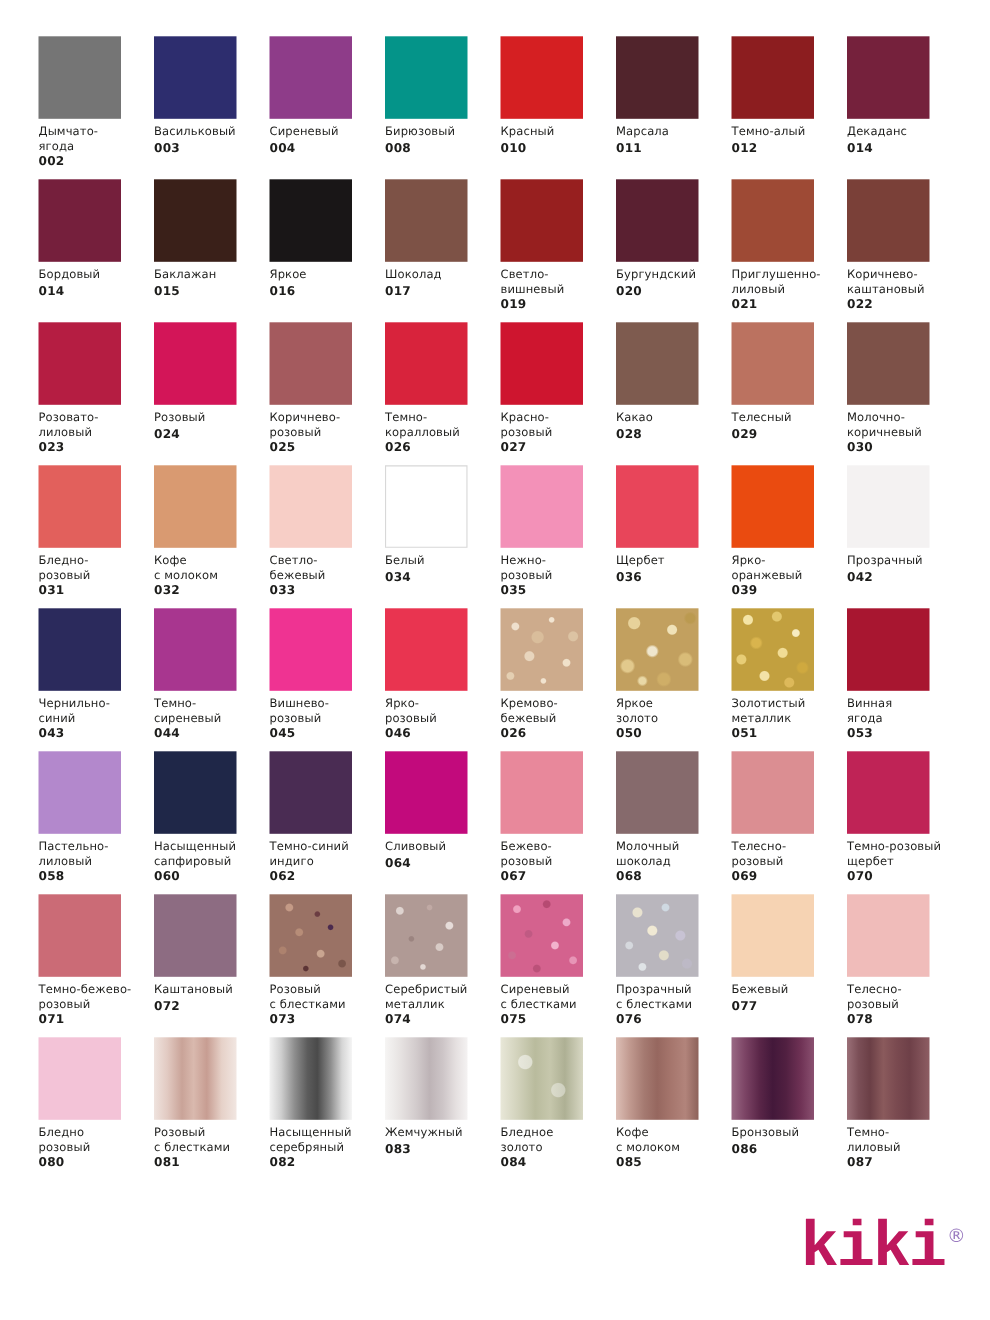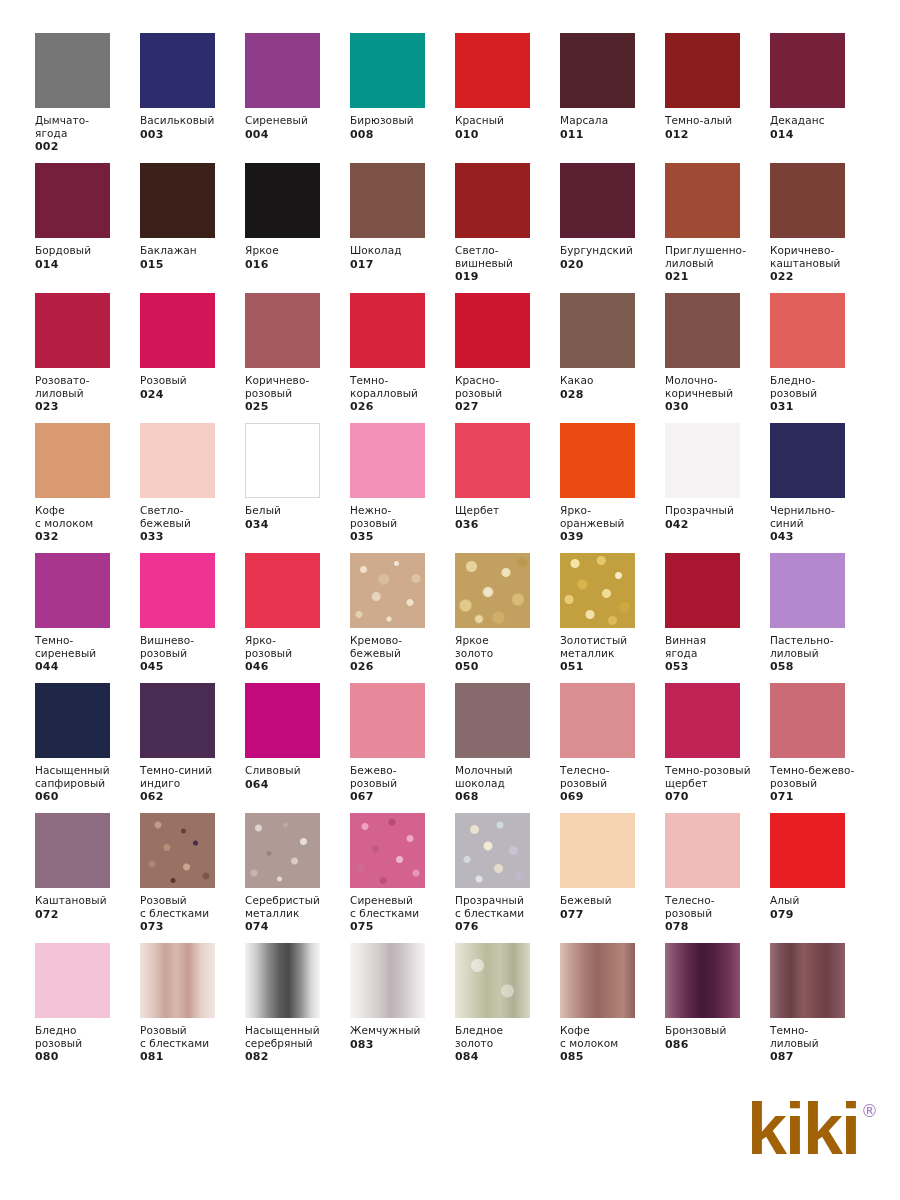--- a/index.html
+++ b/index.html
@@ -55,24 +55,24 @@
     letter-spacing: 0.2px;
   }
   #brand {
     position: absolute;
     right: 22px;
     bottom: 38px;
     display: flex;
     align-items: flex-start;
   }
   #brand-word {
-    font-family: Liberation Sans, sans-serif;
-    font-size: 72px;
+    font-family: Liberation Mono, monospace;
+    font-size: 58px;
     font-weight: bold;
-    color: #a16207;
+    color: #be185d;
     line-height: 0.9;
     letter-spacing: -2px;
   }
   #brand-reg {
     font-size: 17px;
     color: #9b7cc0;
     margin-top: 6px;
     margin-left: 2px;
     line-height: 1;
   }
@@ -193,20 +193,25 @@
       <div class="label">Красно-
 розовый</div>
       <div class="code">027</div>
     </div>
     <div class="swatch-cell">
       <div class="chip" style="background: rgb(126, 91, 79);"></div>
       <div class="label">Какао</div>
       <div class="code">028</div>
     </div>
     <div class="swatch-cell">
+      <div class="chip" style="background: rgb(187, 114, 96);"></div>
+      <div class="label">Телесный</div>
+      <div class="code">029</div>
+    </div>
+    <div class="swatch-cell">
       <div class="chip" style="background: rgb(125, 81, 72);"></div>
       <div class="label">Молочно-
 коричневый</div>
       <div class="code">030</div>
     </div>
     <div class="swatch-cell">
       <div class="chip" style="background: rgb(226, 96, 92);"></div>
       <div class="label">Бледно-
 розовый</div>
       <div class="code">031</div>
@@ -383,25 +388,20 @@
     <div class="swatch-cell">
       <div class="chip" style="background: rgb(246, 211, 179);"></div>
       <div class="label">Бежевый</div>
       <div class="code">077</div>
     </div>
     <div class="swatch-cell">
       <div class="chip" style="background: rgb(240, 188, 186);"></div>
       <div class="label">Телесно-
 розовый</div>
       <div class="code">078</div>
-    </div>
-    <div class="swatch-cell">
-      <div class="chip" style="background: rgb(232, 31, 34);"></div>
-      <div class="label">Алый</div>
-      <div class="code">079</div>
     </div>
     <div class="swatch-cell">
       <div class="chip" style="background: rgb(243, 195, 215);"></div>
       <div class="label">Бледно
 розовый</div>
       <div class="code">080</div>
     </div>
     <div class="swatch-cell">
       <div class="chip" style="background: linear-gradient(90deg, rgb(239, 227, 222) 0%, rgb(226, 202, 194) 16%, rgb(201, 163, 152) 34%, rgb(217, 185, 174) 48%, rgb(199, 157, 146) 64%, rgb(230, 209, 200) 82%, rgb(241, 230, 225) 100%);"></div>
       <div class="label">Розовый

